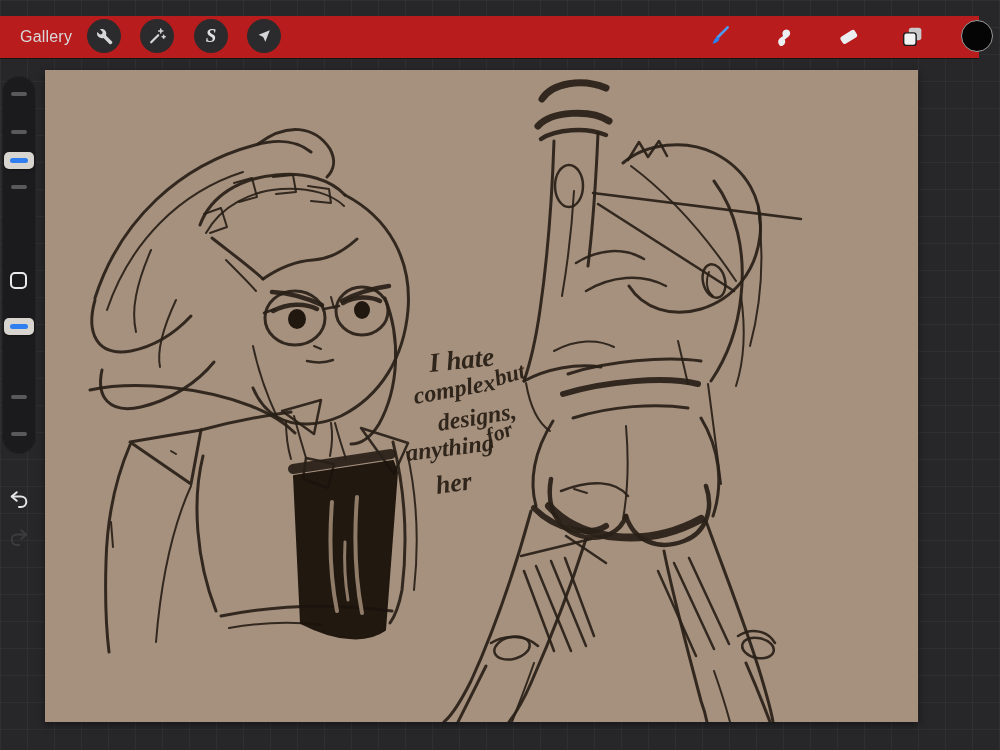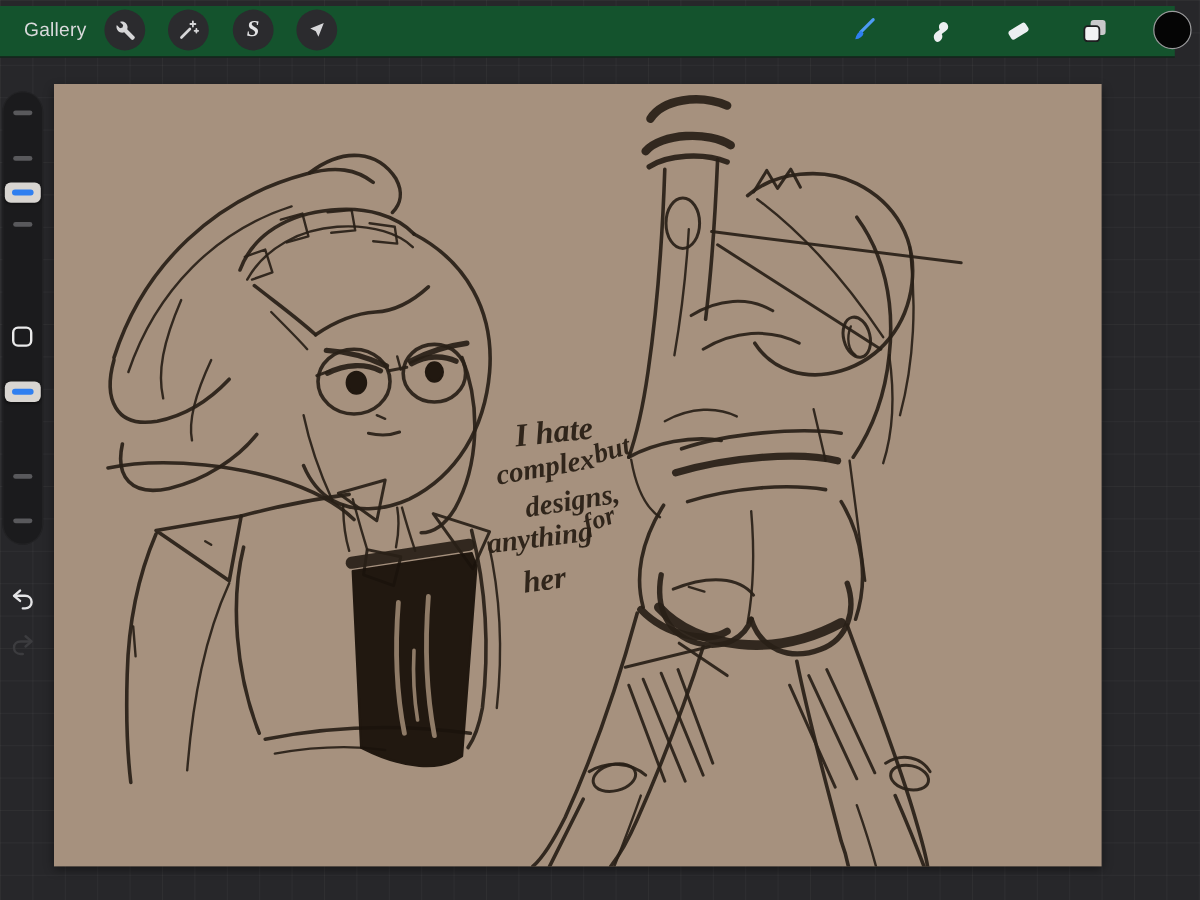--- a/index.html
+++ b/index.html
@@ -8,22 +8,22 @@
     background-color:#27272a;
     background-image:
       linear-gradient(rgba(255,255,255,0.035) 1px, transparent 1px),
       linear-gradient(90deg, rgba(255,255,255,0.035) 1px, transparent 1px);
     background-size:27px 27px;
     font-family:"Liberation Sans", sans-serif;
     -webkit-font-smoothing:antialiased;
   }
   
   .topbar{
-    position:absolute;left:0;top:5px;width:979px;height:42px;
-    background:#14532d;border-bottom:1px solid #141416;z-index:5;
+    position:absolute;left:0;top:16px;width:979px;height:42px;
+    background:#b91c1c;border-bottom:1px solid #141416;z-index:5;
   }
   .gallery{
     position:absolute;left:20px;top:0;height:42px;line-height:42px;
     color:#d9d9db;font-size:16px;letter-spacing:.2px;cursor:default;
   }
   .toolbtn{
     position:absolute;top:3px;width:34px;height:34px;border-radius:50%;
     background:#2b2b2e;display:flex;align-items:center;justify-content:center;
   }
   .toolbtn.plain{background:transparent;}

